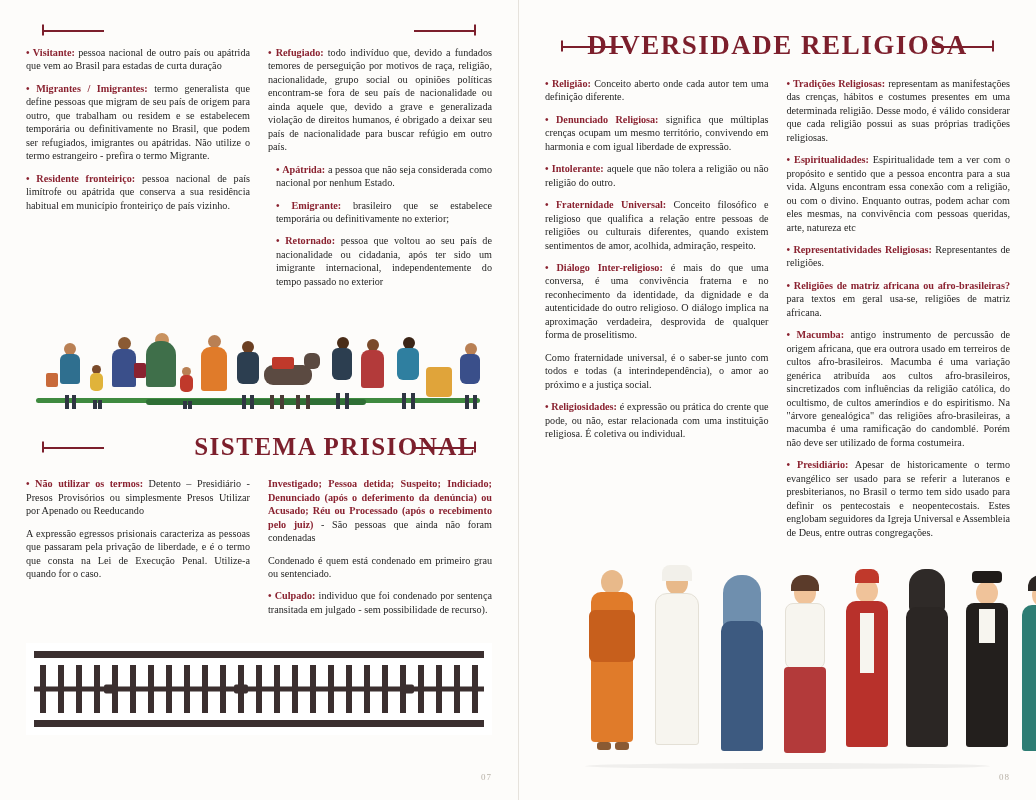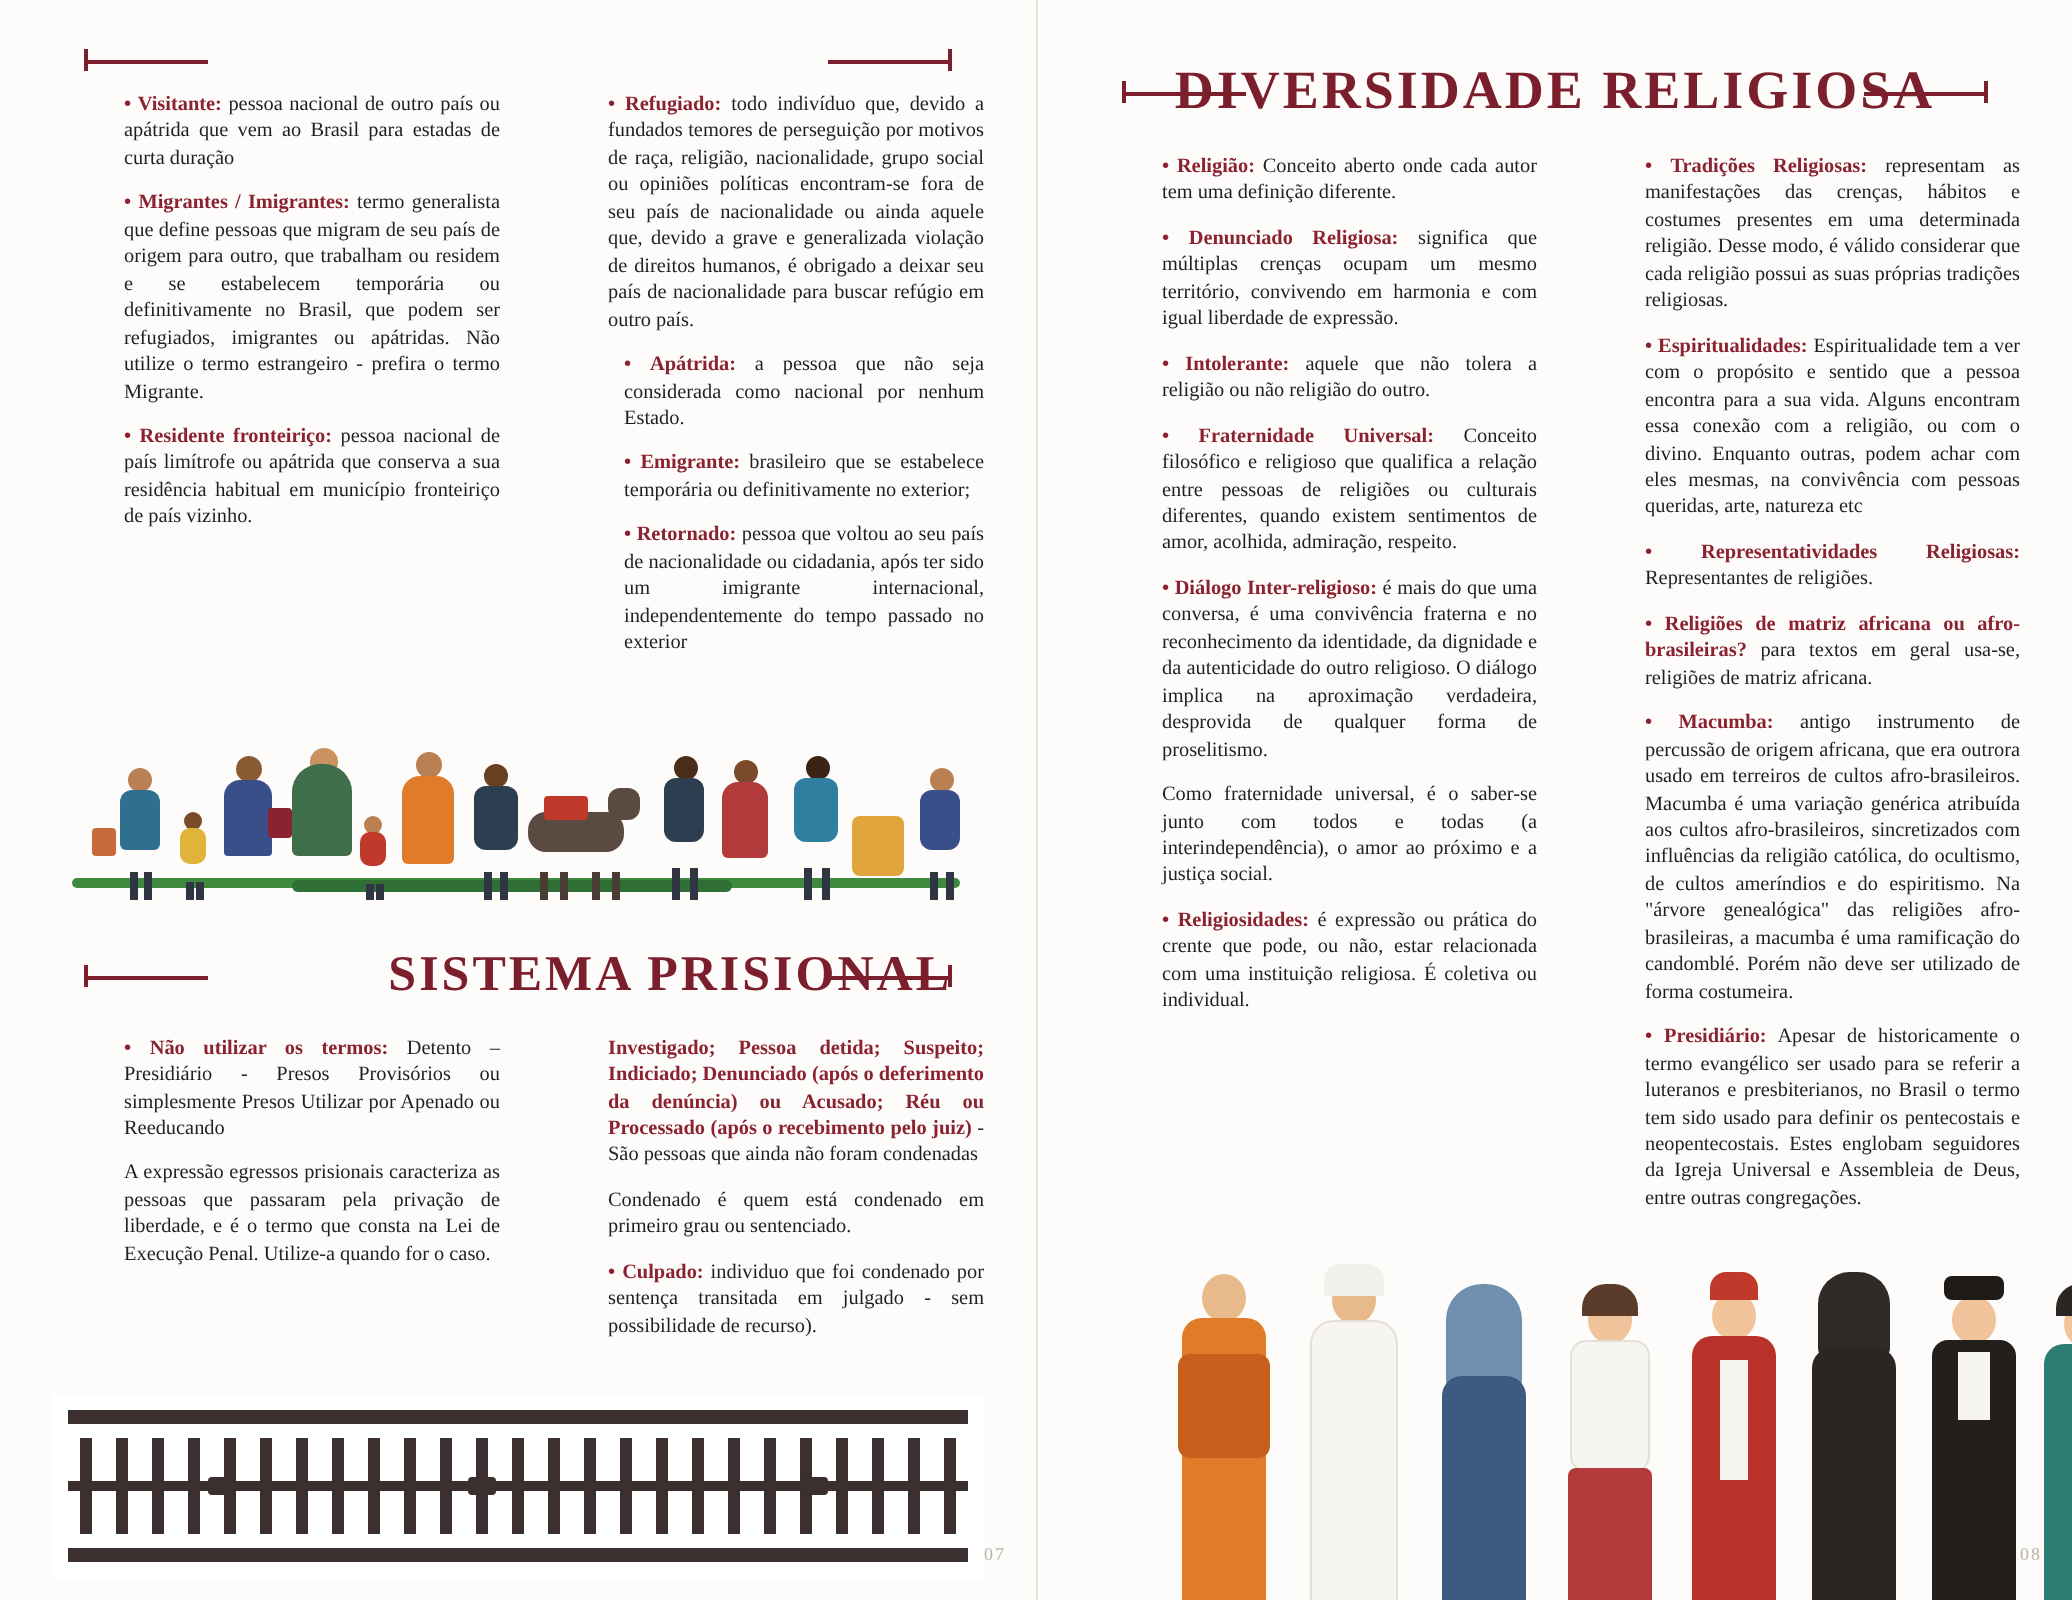--- a/index.html
+++ b/index.html
@@ -37,37 +37,37 @@
   .rule.right { right:18px; }
   .rule.tick {
     width:2px; height:11px; top:50%; transform:translateY(-50%);
     background:#7c1f2c;
   }
   .rule.tick.l { left:16px; }
   .rule.tick.r { right:16px; }
 
   
   .cols { display:flex; gap:18px; }
-  .col { flex:1;margin-left:36px; }
+  .col { flex:1; }
 
   p.item {
     font-size:10.2px;
     line-height:1.32;
     text-align:justify;
     margin:0 0 9px 0;
     color:#1f1f1f;
   }
   p.item .lead { color:#8a2230; font-weight:bold; }
   p.item .bullet { color:#8a2230; font-weight:bold; }
 
   .indent { padding-left:8px; }
 
   
   .folio {
-    position:absolute; bottom:18px; right:15px;
+    position:absolute; bottom:18px; right:26px;
     font-size:9px; color:#b9b2a8; letter-spacing:1px;
   }
 
   
   .migrants-art {
     position:relative; height:110px; margin:4px 0 2px 0;
   }
   .ground {
     position:absolute; bottom:8px; left:10px; right:12px; height:5px;
     background:#3f8a3f; border-radius:3px;

